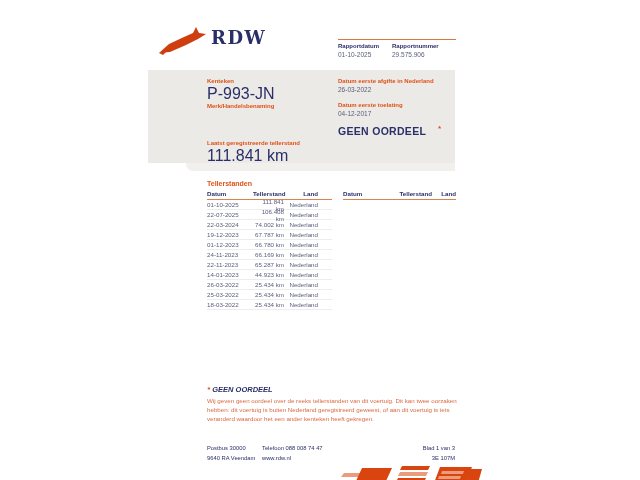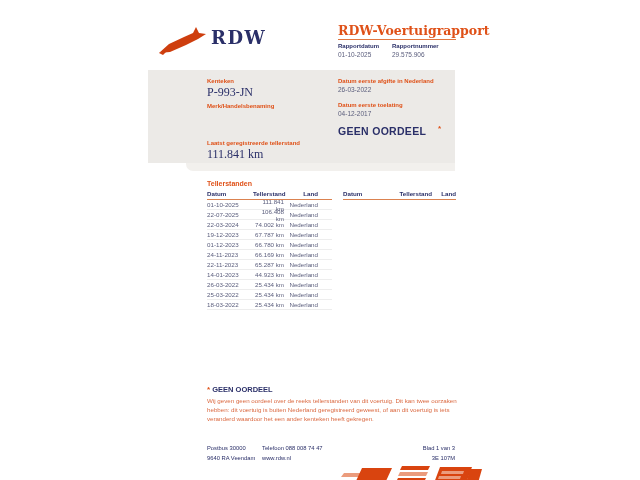--- a/index.html
+++ b/index.html
@@ -15,21 +15,21 @@
                 font-size:12.5px;color:#DF5118;}
   #title-rule{left:338px;top:31px;width:118px;height:1px;background:#E0763F;}
   .meta-label{font-size:6px;font-weight:bold;color:#2A2F68;}
   .meta-value{font-size:6.5px;color:#5A5D7C;}
 
   
   #card{left:148px;top:62px;width:307px;height:93px;background:#ECEAE7;}
   #card-strip{left:186px;top:155px;width:269px;height:8px;background:#F2F0ED;
               border-bottom-left-radius:7px;}
   .field-label{font-size:6px;font-weight:bold;color:#DF5118;}
-  .field-value-serif{font-family:Liberation Serif, serif;font-size:12px;color:#2A2F68;}
+  .field-value-serif{font-family:Liberation Sans, sans-serif;font-size:16px;color:#2A2F68;}
   .field-value-small{font-size:6.5px;color:#5A5D7C;}
   .oordeel{font-size:10.5px;font-weight:bold;letter-spacing:.3px;color:#2A2F68;}
   .asterisk{color:#DF5118;font-weight:bold;font-size:8px;}
 
   
   #table-title{left:207px;top:172px;font-size:7px;font-weight:bold;color:#DF5118;}
   .ttable{display:flex;flex-direction:column;}
   #tbl-left{left:207px;top:182px;width:125px;}
   #tbl-right{left:343px;top:182px;width:113px;}
   .thead{display:flex;align-items:flex-end;border-bottom:1px solid #DB8250;
@@ -37,21 +37,21 @@
   .trow{display:flex;align-items:center;height:9px;border-bottom:1px solid #EDEDED;
         font-size:6.2px;color:#5A5D7C;}
   #tbl-left .c0{width:46px;text-align:left;}
   #tbl-left .c1{width:31px;text-align:right;}
   #tbl-left .c2{flex:1;text-align:right;padding-right:14px;}
   #tbl-right .c0{width:46px;text-align:left;}
   #tbl-right .c1{width:43px;text-align:right;}
   #tbl-right .c2{flex:1;text-align:right;}
 
   
-  #note-head{left:207px;top:377px;font-size:7.5px;font-weight:bold;color:#2A2F68;}
+  #note-head{left:207px;top:377px;font-size:7.5px;font-weight:bold;color:#2A2F68;font-style:italic;}
   #note-body{left:207px;top:388px;width:258px;font-size:6.2px;line-height:9px;color:#DB6A42;}
 
   
   .foot{font-size:5.8px;line-height:9.5px;color:#2A2F68;}
   #foot-a{left:207px;top:436px;}
   #foot-b{left:262px;top:436px;}
   #foot-c{left:355px;top:436px;width:100px;text-align:right;}
 
   #brand-graphic{left:332px;top:455px;width:150px;height:24px;}
 </style>
@@ -59,21 +59,20 @@
 <body>
 
 <div id="page">
 
   <svg id="logo-mark" class="abs" viewBox="0 0 52 36" xmlns="http://www.w3.org/2000/svg">
     <path d="M3 29 L13 20 L28 13 L37 9 L40 3 L43 9 L50 10 L42 15 L30 21 L14 28 Z" fill="#CE3E0E"></path>
     <path d="M3 29 L12 26 L7 31 Z" fill="#CE3E0E"></path>
   </svg>
   <div id="logo-text" class="abs">RDW</div>
 
-  <div id="report-title" class="abs">RDW-Voertuigrapport</div>
   <div id="title-rule" class="abs"></div>
   <div class="abs meta-label" style="left:338px;top:35px">Rapportdatum</div>
   <div class="abs meta-label" style="left:392px;top:35px">Rapportnummer</div>
   <div class="abs meta-value" style="left:338px;top:43px">01-10-2025</div>
   <div class="abs meta-value" style="left:392px;top:43px">29.575.906</div>
 
   <div id="card" class="abs"></div>
   <div id="card-strip" class="abs"></div>
 
   <div class="abs field-label" style="left:207px;top:70px">Kenteken</div>

